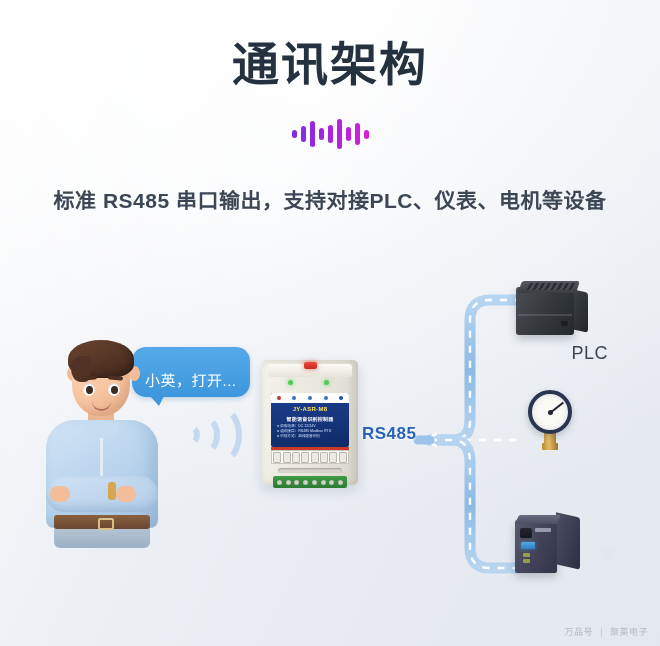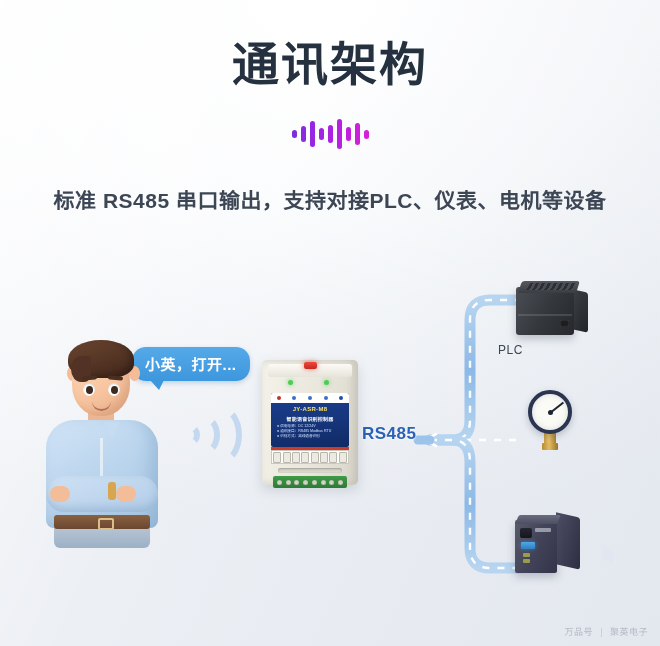--- a/index.html
+++ b/index.html
@@ -282,26 +282,26 @@
     background: linear-gradient(180deg, #b7c6d6 0%, #9db0c4 100%);
     border-radius: 0 0 6px 6px;
     z-index: 5;
   }
 
   
   .bubble {
     position: absolute;
     left: 132px;
     top: 347px;
-    padding: 6px 13px 7px;
+    padding: 22px 13px 7px;
     border-radius: 14px;
     background: linear-gradient(180deg, #55a9e8 0%, #3d97dd 100%);
     color: #ffffff;
     font-size: 15px;
-    font-weight: bold;
+    font-weight: normal;
     letter-spacing: .5px;
     white-space: nowrap;
     box-shadow: 0 2px 5px rgba(60,120,180,.28);
   }
   .bubble::after {
     content: "";
     position: absolute;
     left: 18px;
     bottom: -9px;
     border-left: 9px solid transparent;
@@ -526,22 +526,22 @@
     font-size: 17px;
     font-weight: bold;
     color: #2b62b8;
     letter-spacing: .5px;
     text-shadow: 0 1px 2px rgba(255,255,255,.9);
   }
 
   
   .node-label {
     position: absolute;
-    text-align: left;
-    font-size: 12px;
+    text-align: right;
+    font-size: 18px;
     color: #3c4654;
     letter-spacing: .5px;
   }
 
   
   .plc {
     position: absolute;
     left: 516px;
     top: 281px;
     width: 72px;

